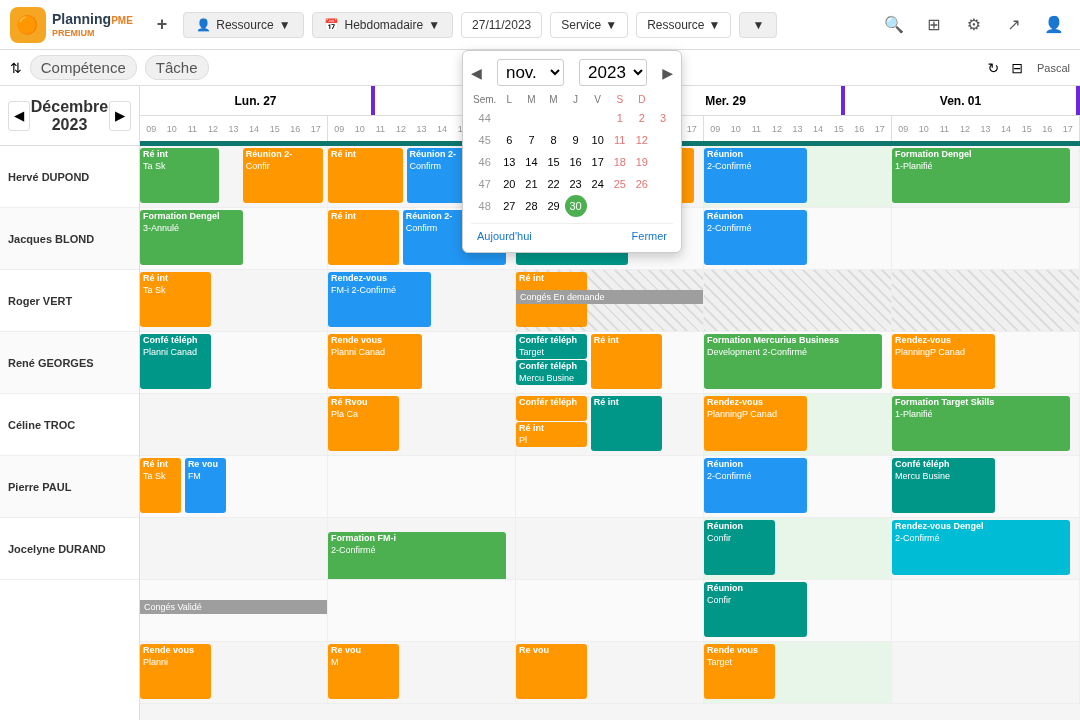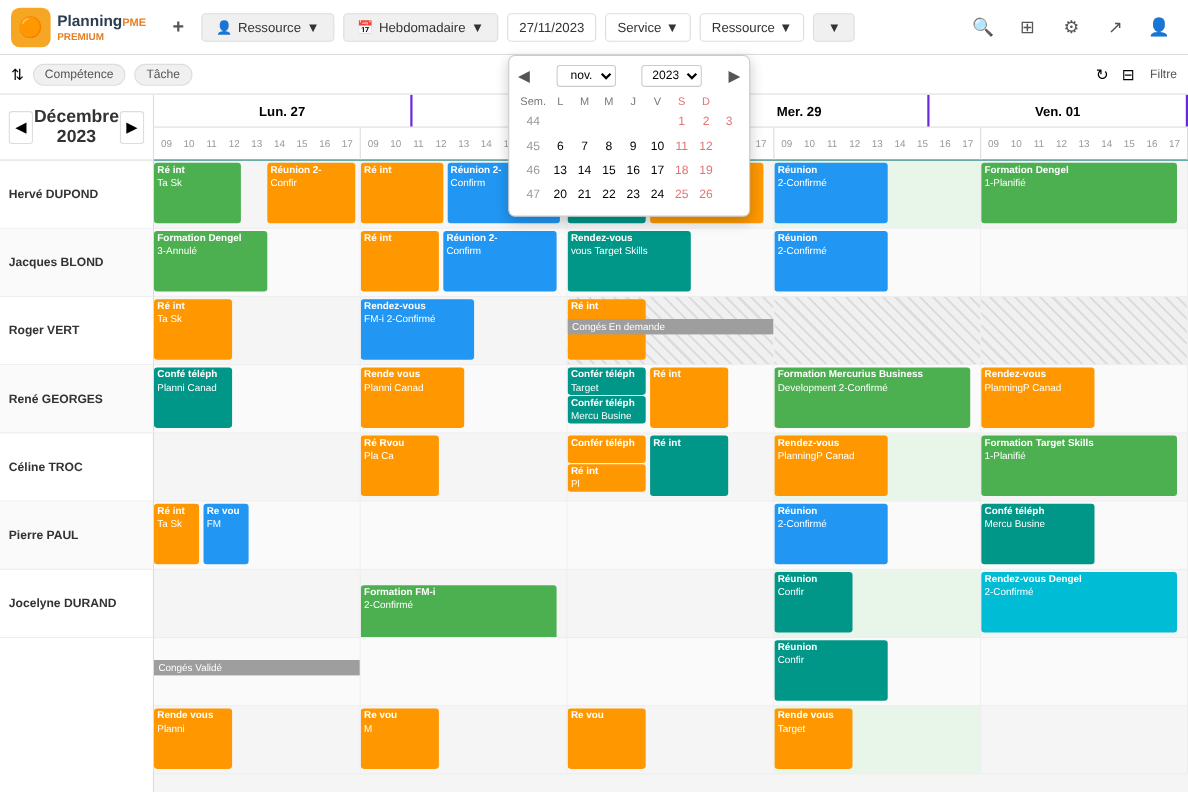--- a/index.html
+++ b/index.html
@@ -67,21 +67,21 @@
       border-bottom: 1px solid #ddd;
       height: 36px;
       display: flex;
       align-items: center;
       padding: 0 10px;
       gap: 8px;
     }
     .filter-tag {
       background: #f0f0f0; border: 1px solid #ddd;
       padding: 3px 10px; border-radius: 12px;
-      font-size: 11px; color: #555; cursor: pointer;
+      font-size: 15px; color: #555; cursor: pointer;
     }
 
     
     .calendar-wrapper {
       display: flex;
       height: calc(720px - 86px);
       overflow: hidden;
     }
 
     
@@ -130,29 +130,29 @@
       background: #fff;
       border-bottom: 1px solid #ddd;
       position: sticky;
       top: 0;
       z-index: 50;
     }
     .time-header-row {
       display: flex;
       height: 30px;
       background: #fff;
-      border-bottom: 1px solid #0f766e;
+      border-bottom: 5px solid #0f766e;
       position: sticky;
       top: 30px;
       z-index: 49;
     }
     .day-col {
       flex: 1;
       min-width: 170px;
-      border-right: 2px solid #6d28d9;
+      border-right: 4px solid #6d28d9;
       display: flex;
       align-items: center;
       justify-content: center;
       font-size: 12px;
       font-weight: bold;
     }
     .day-col.today { background: #c8e6c9; }
     .time-col {
       flex: 1;
       min-width: 170px;
@@ -227,21 +227,21 @@
     }
     .cal-header {
       display: flex;
       align-items: center;
       justify-content: space-between;
       margin-bottom: 6px;
     }
     .cal-nav { background: none; border: none; cursor: pointer; font-size: 14px; color: #555; }
     .cal-month-select, .cal-year-select {
       border: 1px solid #ccc; border-radius: 3px;
-      padding: 2px 4px; font-size: 11px; background: #fff; text-align: right;
+      padding: 2px 4px; font-size: 17px; background: #fff;
     }
     .cal-grid { width: 100%; border-collapse: collapse; }
     .cal-grid th {
       text-align: center; font-size: 10px; color: #777;
       padding: 2px; font-weight: normal;
     }
     .cal-grid td {
       text-align: center; font-size: 11px;
       padding: 2px 1px; cursor: pointer; border-radius: 3px;
       width: 26px; height: 22px;
@@ -327,21 +327,21 @@
   </button>
 </div>
 
 <div class="filter-row">
   <span style="font-size:14px;cursor:pointer;">⇅</span>
   <span class="filter-tag">Compétence</span>
   <span class="filter-tag">Tâche</span>
   <div style="flex:1;"></div>
   <span style="font-size:14px;cursor:pointer;">↻</span>
   <span style="font-size:14px;cursor:pointer;margin-left:4px;">⊟</span>
-  <span style="font-size:11px;color:#555;margin-left:6px;">Filtre</span>
+  <span style="font-size:11px;color:#555;margin-left:6px;">Pascal</span>
 </div>
 
 <div class="calendar-wrapper">
 
   <div class="left-panel">
     <div class="left-panel-header">
       <button class="left-panel-nav">◀</button>
       <div class="month-title">Décembre 2023</div>
       <button class="left-panel-nav">▶</button>
     </div>
@@ -743,15 +743,29 @@
         <tr>
           <td class="sem-col">47</td>
           <td>20</td>
           <td>21</td>
           <td>22</td>
           <td>23</td>
           <td>24</td>
           <td class="weekend-col">25</td>
           <td class="weekend-col">26</td>
         </tr>
+        <tr>
+          <td class="sem-col">48</td>
+          <td>27</td>
+          <td>28</td>
+          <td>29</td>
+          <td class="today-cell">30</td>
+          <td class="other-month"></td>
+          <td class="other-month"></td>
+          <td class="other-month"></td>
+        </tr>
       </tbody>
   </table>
+  <div class="cal-footer">
+    <button class="cal-today-btn">Aujourd'hui</button>
+    <button class="cal-close-btn">Fermer</button>
+  </div>
 </div>
 
 </body></html>

